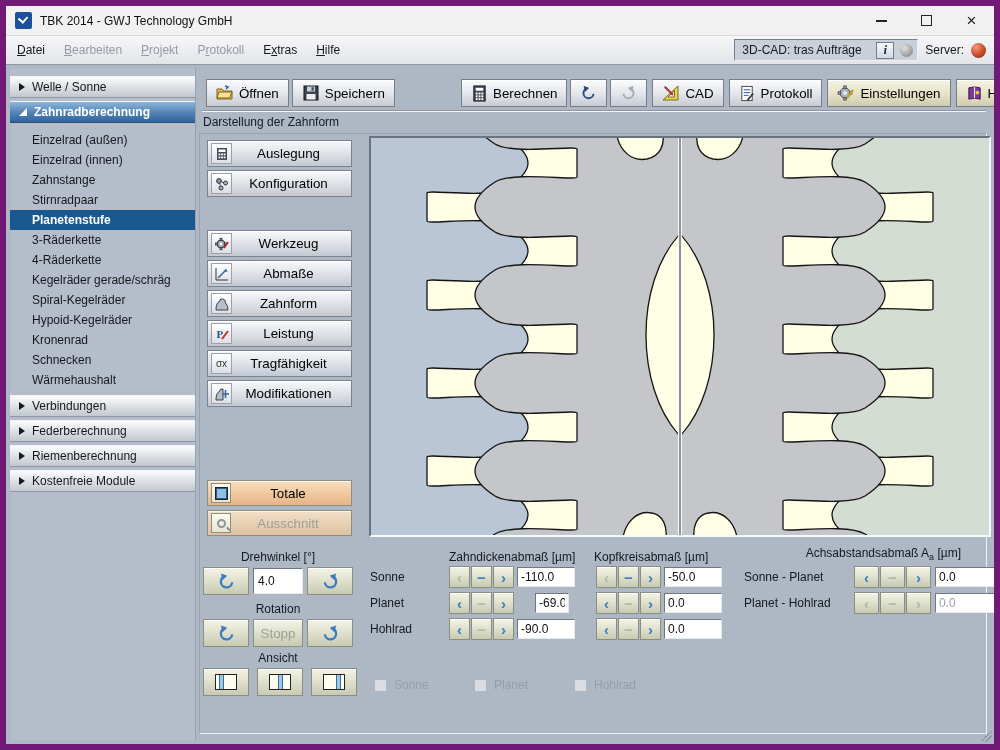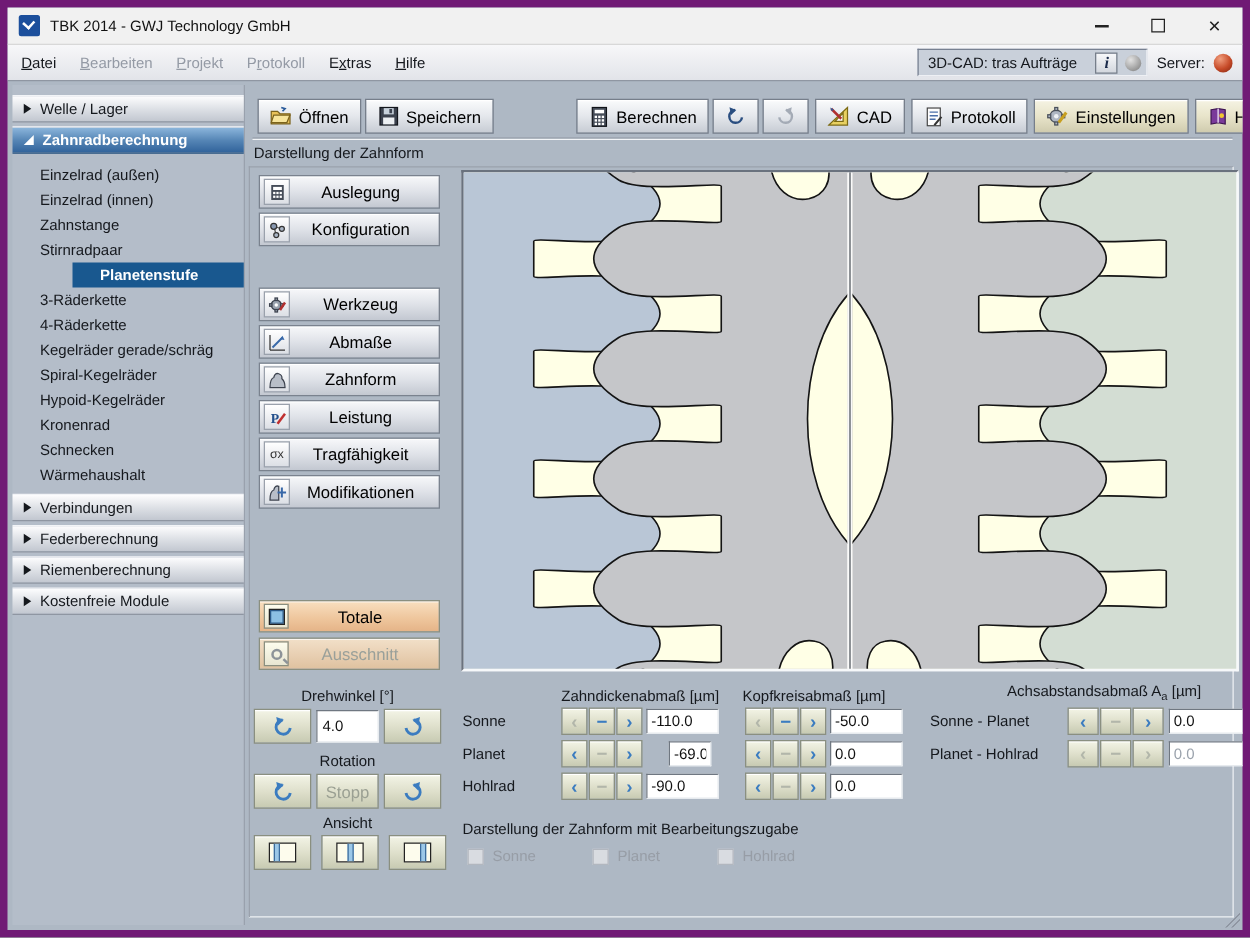--- a/index.html
+++ b/index.html
@@ -37,21 +37,21 @@
   .sidebar{position:absolute;left:4px;top:62px;width:186px;bottom:4px;background:#b4bdc9;
     border-right:1px solid #99a1ad;padding-top:8px;}
   .sb-header{height:22px;display:flex;align-items:center;gap:7px;padding-left:9px;margin-bottom:3px;
     background:linear-gradient(#fdfdfe,#dfe2e7 48%,#c2c7d0);
     border-top:1px solid #f2f4f7;border-bottom:1px solid #8f96a2;}
   .sb-header.blue{background:linear-gradient(#8cb6dc,#5585b5 52%,#31639b);color:#fff;font-weight:bold;border-bottom:1px solid #25517f;}
   .tri-right{width:0;height:0;border-top:4px solid transparent;border-bottom:4px solid transparent;border-left:6px solid #15181d;}
   .tri-down{width:0;height:0;border-left:8px solid transparent;border-bottom:8px solid #fff;}
   .sb-items{padding:4px 0 5px 0;}
   .sb-item{height:20px;line-height:20px;padding-left:22px;}
-  .sb-item.selected{background:#19588f;color:#fff;font-weight:bold;margin-left:48px;}
+  .sb-item.selected{background:#19588f;color:#fff;font-weight:bold;}
   
   .tb-group{position:absolute;top:73px;display:flex;gap:3px;}
   .tb-btn{height:28px;display:inline-flex;align-items:center;gap:5px;padding:0 9px;
     background:linear-gradient(#fafbfc,#e4e7ec 50%,#c7ccd4);border:1px solid #767e8a;
     box-shadow:inset 0 1px 0 #fff;}
   .tb-btn.tan{background:linear-gradient(#f5f3e3,#e8e4ca 50%,#cfcbae);}
   .tb-btn.icon-only{width:37px;justify-content:center;}
   .hdiv{position:absolute;left:196px;right:8px;top:104px;height:2px;
     border-top:1px solid #8f96a2;border-bottom:1px solid #f3f5f8;}
   .page-title{position:absolute;left:197px;top:109px;}
@@ -148,21 +148,21 @@
         <div class="led led-gray"></div>
       </div>
       <span>Server:</span>
       <div class="led led-red"></div>
     </div>
   </div>
 
   <div class="sidebar">
     <div class="sb-header">
       <span class="tri-right"></span>
-      <span>Welle / Lager</span>
+      <span>Welle / Sonne</span>
     </div>
     <div class="sb-header blue">
       <span class="tri-down"></span>
       <span>Zahnradberechnung</span>
     </div>
     <div class="sb-items">
       <div class="sb-item">Einzelrad (außen)</div>
       <div class="sb-item">Einzelrad (innen)</div>
       <div class="sb-item">Zahnstange</div>
       <div class="sb-item">Stirnradpaar</div>
@@ -599,21 +599,20 @@
       </button>
     <button class="sp wide disabled">
         <span class="mi">−</span>
       </button>
     <button class="sp wide disabled">
         <span class="ch">›</span>
       </button>
     <input class="vin disabled" style="width: 64px; margin-left: 3px;" value="0.0">
   </div>
 
-  <div class="flabel" style="left:364px;top:650px;color:#15181d;">Darstellung der Zahnform mit Bearbeitungszugabe</div>
   <div class="cbrow" style="left:368px;top:672px;">
     <span class="cb"></span>
     <span class="cb-label">Sonne</span>
   </div>
   <div class="cbrow" style="left:468px;top:672px;">
     <span class="cb"></span>
     <span class="cb-label">Planet</span>
   </div>
   <div class="cbrow" style="left:568px;top:672px;">
     <span class="cb"></span>

